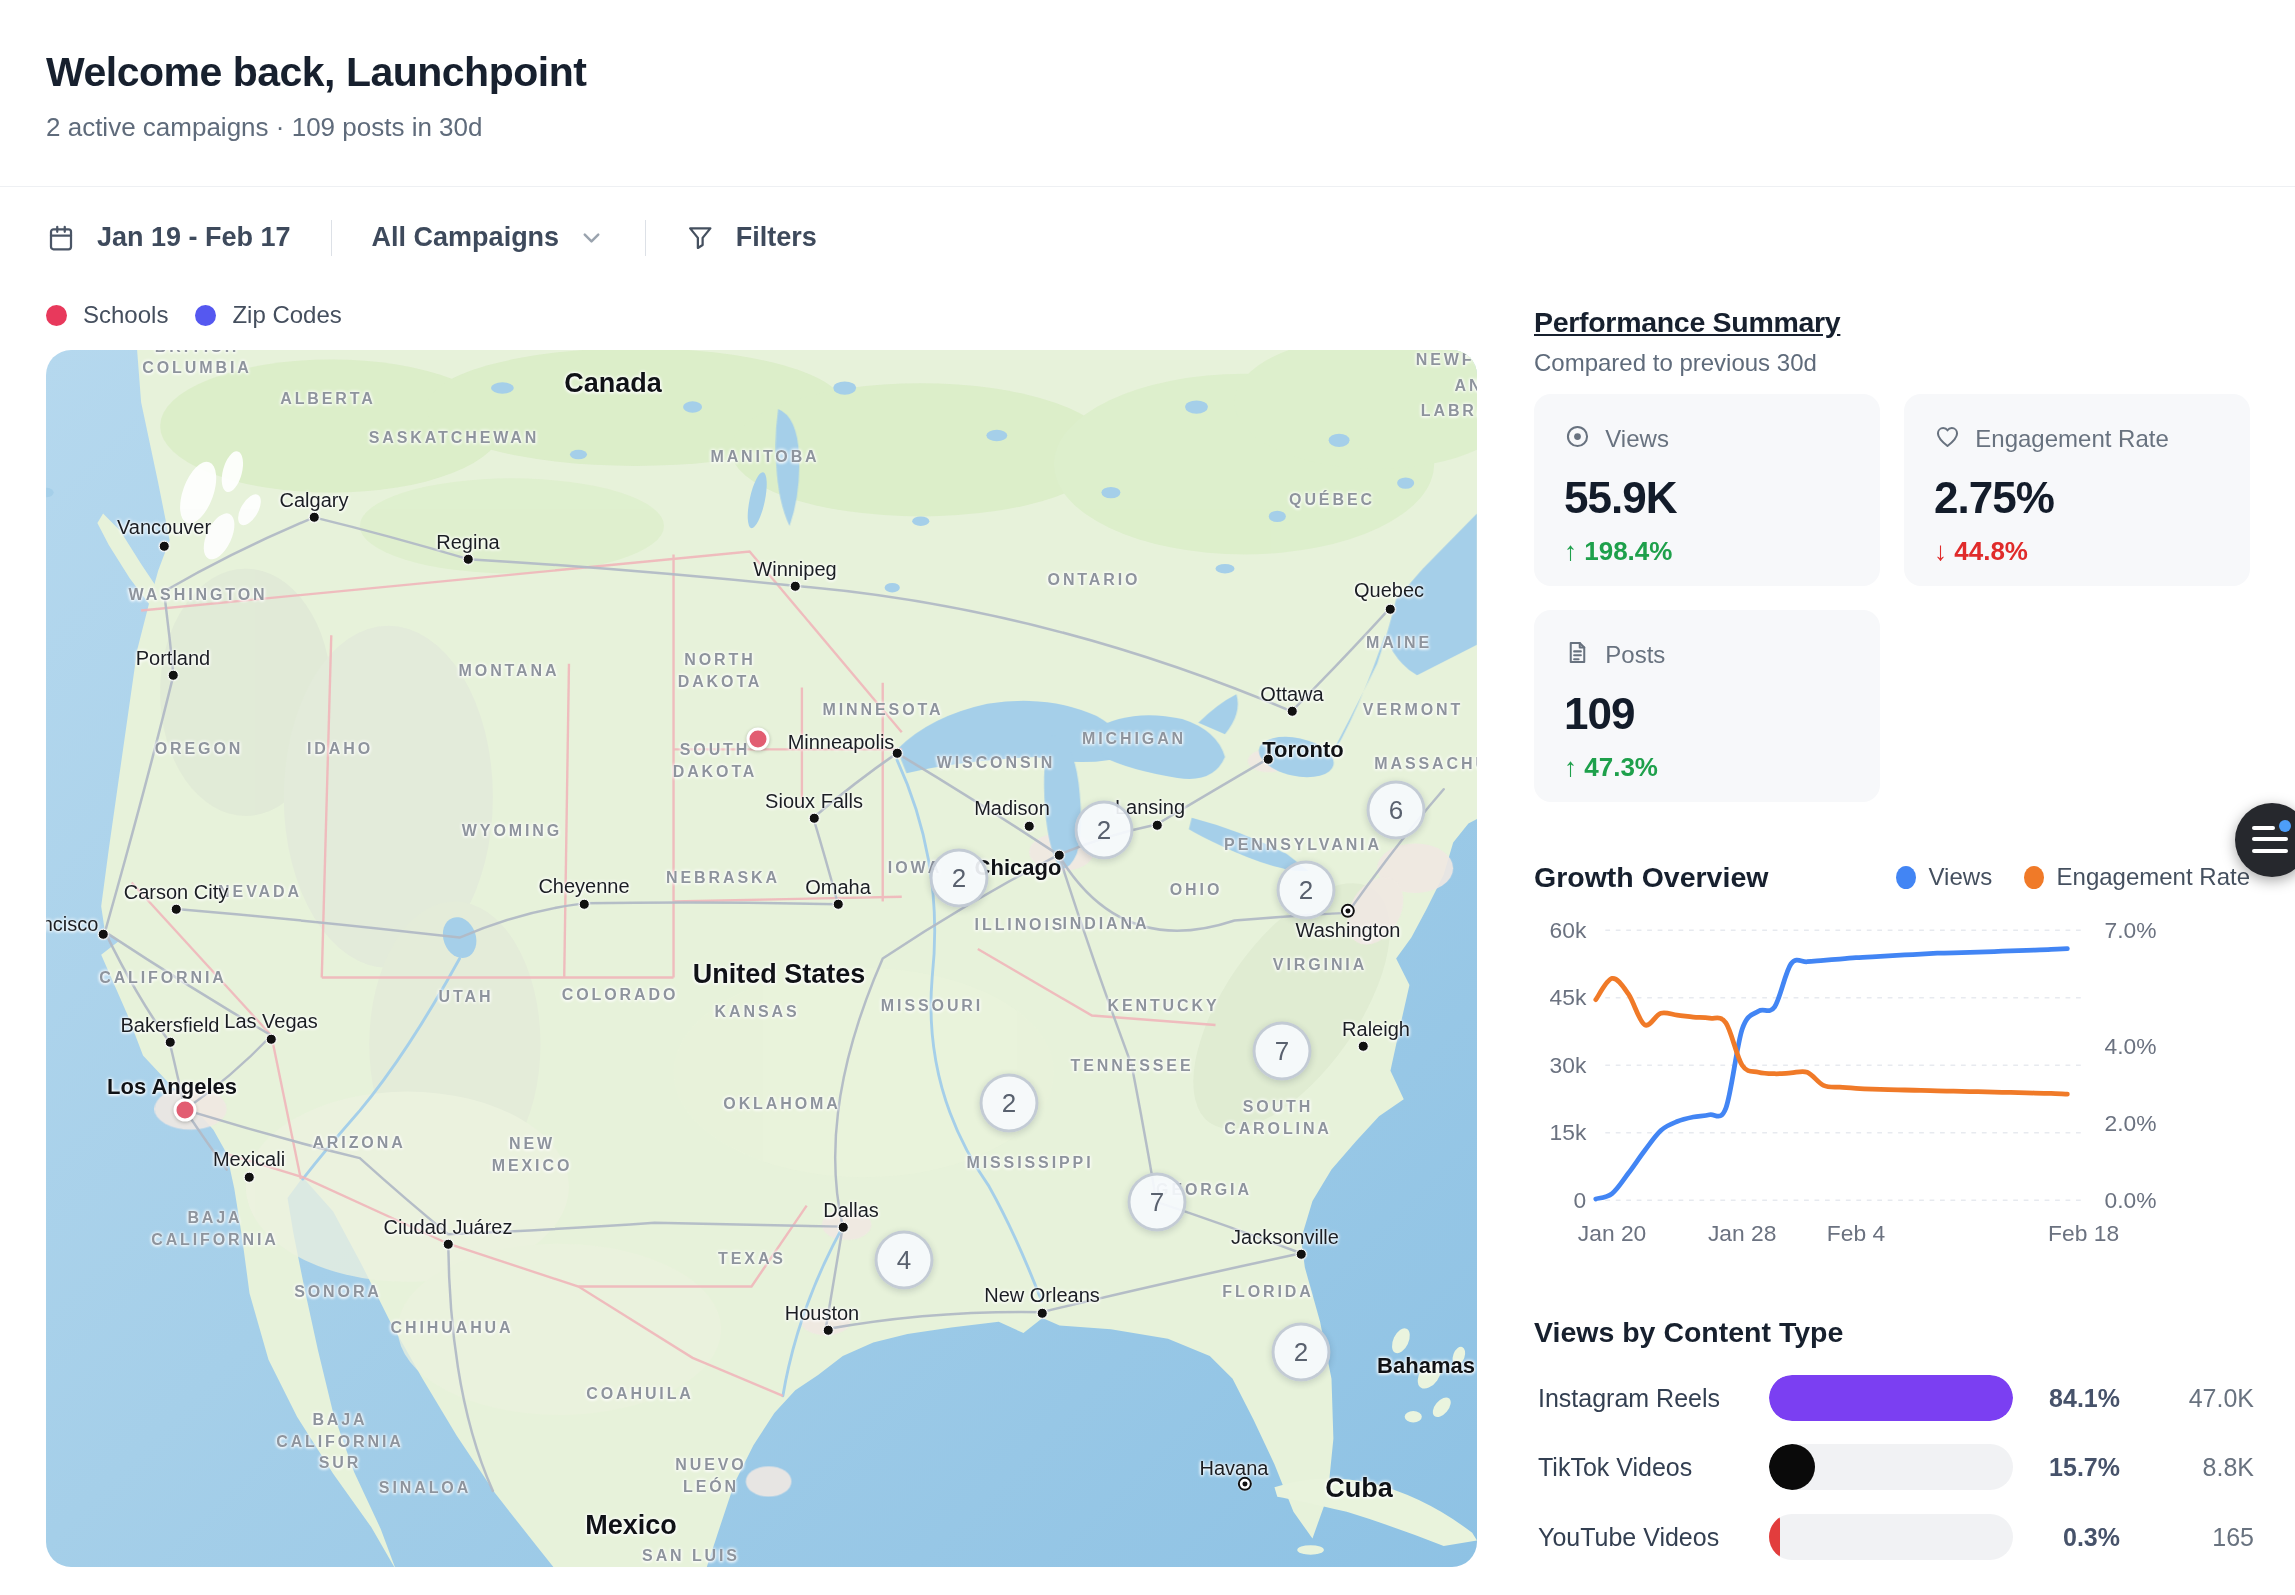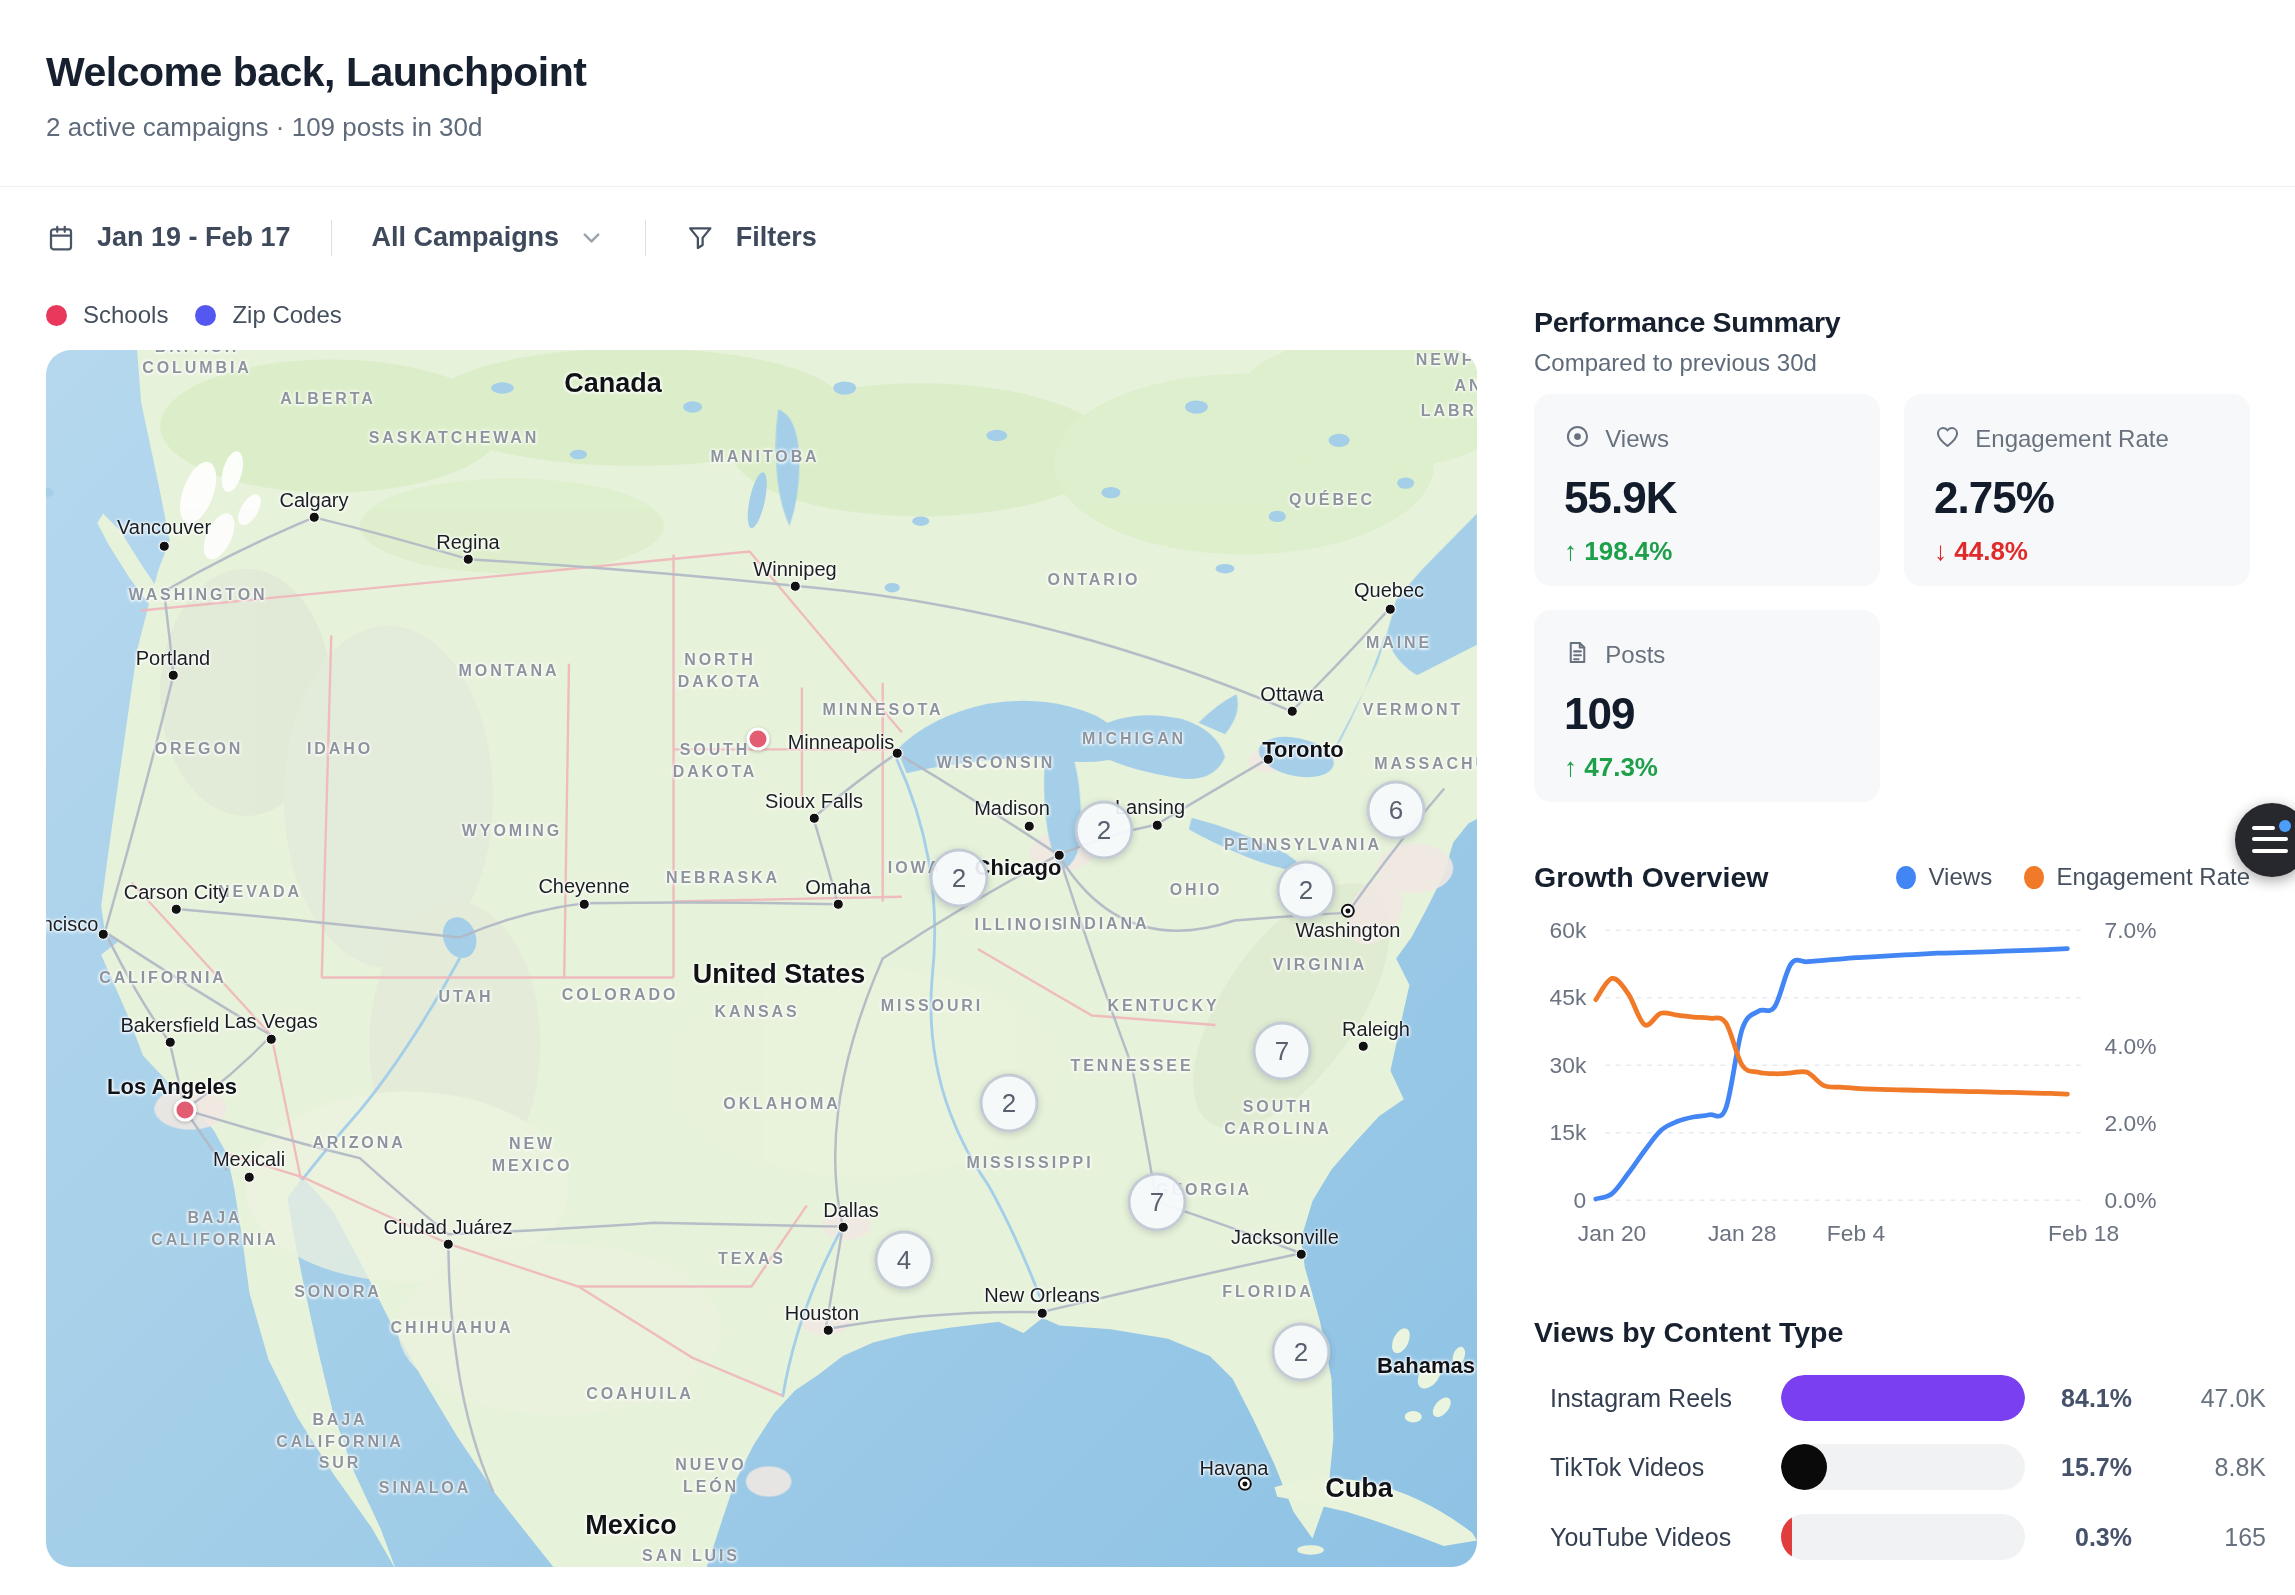--- a/index.html
+++ b/index.html
@@ -43,35 +43,35 @@
   .cdot.capital::after { content:""; position:absolute; left:50%; top:50%; width:4.8px; height:4.8px; border-radius:50%;
     background:#111; transform:translate(-50%,-50%); }
   .school-dot { position:absolute; width:23px; height:23px; border-radius:50%; background:#e25d72; border:3.8px solid #fff;
     transform:translate(-50%,-50%); box-shadow:0 1px 3.8px rgba(0,0,0,.25); }
   .cluster { position:absolute; width:59px; height:59px; border-radius:50%; transform:translate(-50%,-50%);
     background:rgba(246,250,253,.92); border:3.8px solid rgba(167,178,192,.65); box-shadow:0 1.9px 7.6px rgba(30,40,60,.18);
     display:flex; align-items:center; justify-content:center; font-size:26px; color:#59616e; cursor:pointer; }
 
   
   #panel { left:1534px; top:306px; width:716px; height:1274px; }
-  #perf-title { font-size:28.5px; font-weight:700; color:#17202e; letter-spacing:-0.3px; }
+  #perf-title { font-size:28.5px; font-weight:700; color:#17202e; letter-spacing:-0.3px;text-decoration:underline; }
   #perf-sub { margin-top:9.5px; font-size:24px; color:#5f6b7b; }
   .cards { position:absolute; left:0; top:88px; width:716px; display:grid; grid-template-columns:346px 346px; gap:24px; }
   .card { height:192px; background:#f7f8fa; border-radius:17px; padding:28.5px 30px; position:relative; }
   .card .crow { display:flex; align-items:center; gap:14.3px; font-size:24px; color:#68727f; }
   .card .cval { margin-top:17px; font-size:44px; font-weight:700; color:#131c2a; letter-spacing:-1px; }
   .card .cdelta { margin-top:13.3px; font-size:26px; font-weight:600; }
   .cdelta.up { color:#1ea04b; } .cdelta.down { color:#e02b2b; }
   #growth-title { position:absolute; left:0; top:555px; font-size:28.5px; font-weight:700; color:#17202e; }
   #growth-legend { position:absolute; right:0; top:557px; display:flex; gap:32px; font-size:24px; color:#45505f; }
   #growth-legend .gitem { display:flex; align-items:center; gap:12.4px; }
   #growth-legend .gdot { width:20px; height:23px; border-radius:50%; }
   #growth-chart { position:absolute; left:0; top:607px; }
   #ct-title { position:absolute; left:0; top:1010px; font-size:28.5px; font-weight:700; color:#17202e; }
-  .ct-row { position:absolute; left:16px; width:716px; height:46px; display:flex; align-items:center; }
+  .ct-row { position:absolute; left:4px; width:716px; height:46px; display:flex; align-items:center; }
   .ct-label { font-size:25px; color:#333f51; width:231px; }
   .ct-track { position:relative; width:244px; height:46px; background:#f1f2f4; border-radius:23px; overflow:hidden; }
   .ct-fill { position:absolute; left:0; top:0; height:46px; border-radius:23px; }
   .ct-pct { width:107px; text-align:right; font-size:25px; font-weight:600; color:#46526a; }
   .ct-val { width:134px; text-align:right; font-size:25px; color:#68727f; }
 
   
   #fab { left:2235px; top:803px; width:74px; height:74px; border-radius:50%; background:#26282d;
     box-shadow:0 3.8px 13.3px rgba(0,0,0,.35); cursor:pointer; }
   #fab .l { position:absolute; left:17px; height:4.3px; background:#fff; border-radius:2.9px; }

